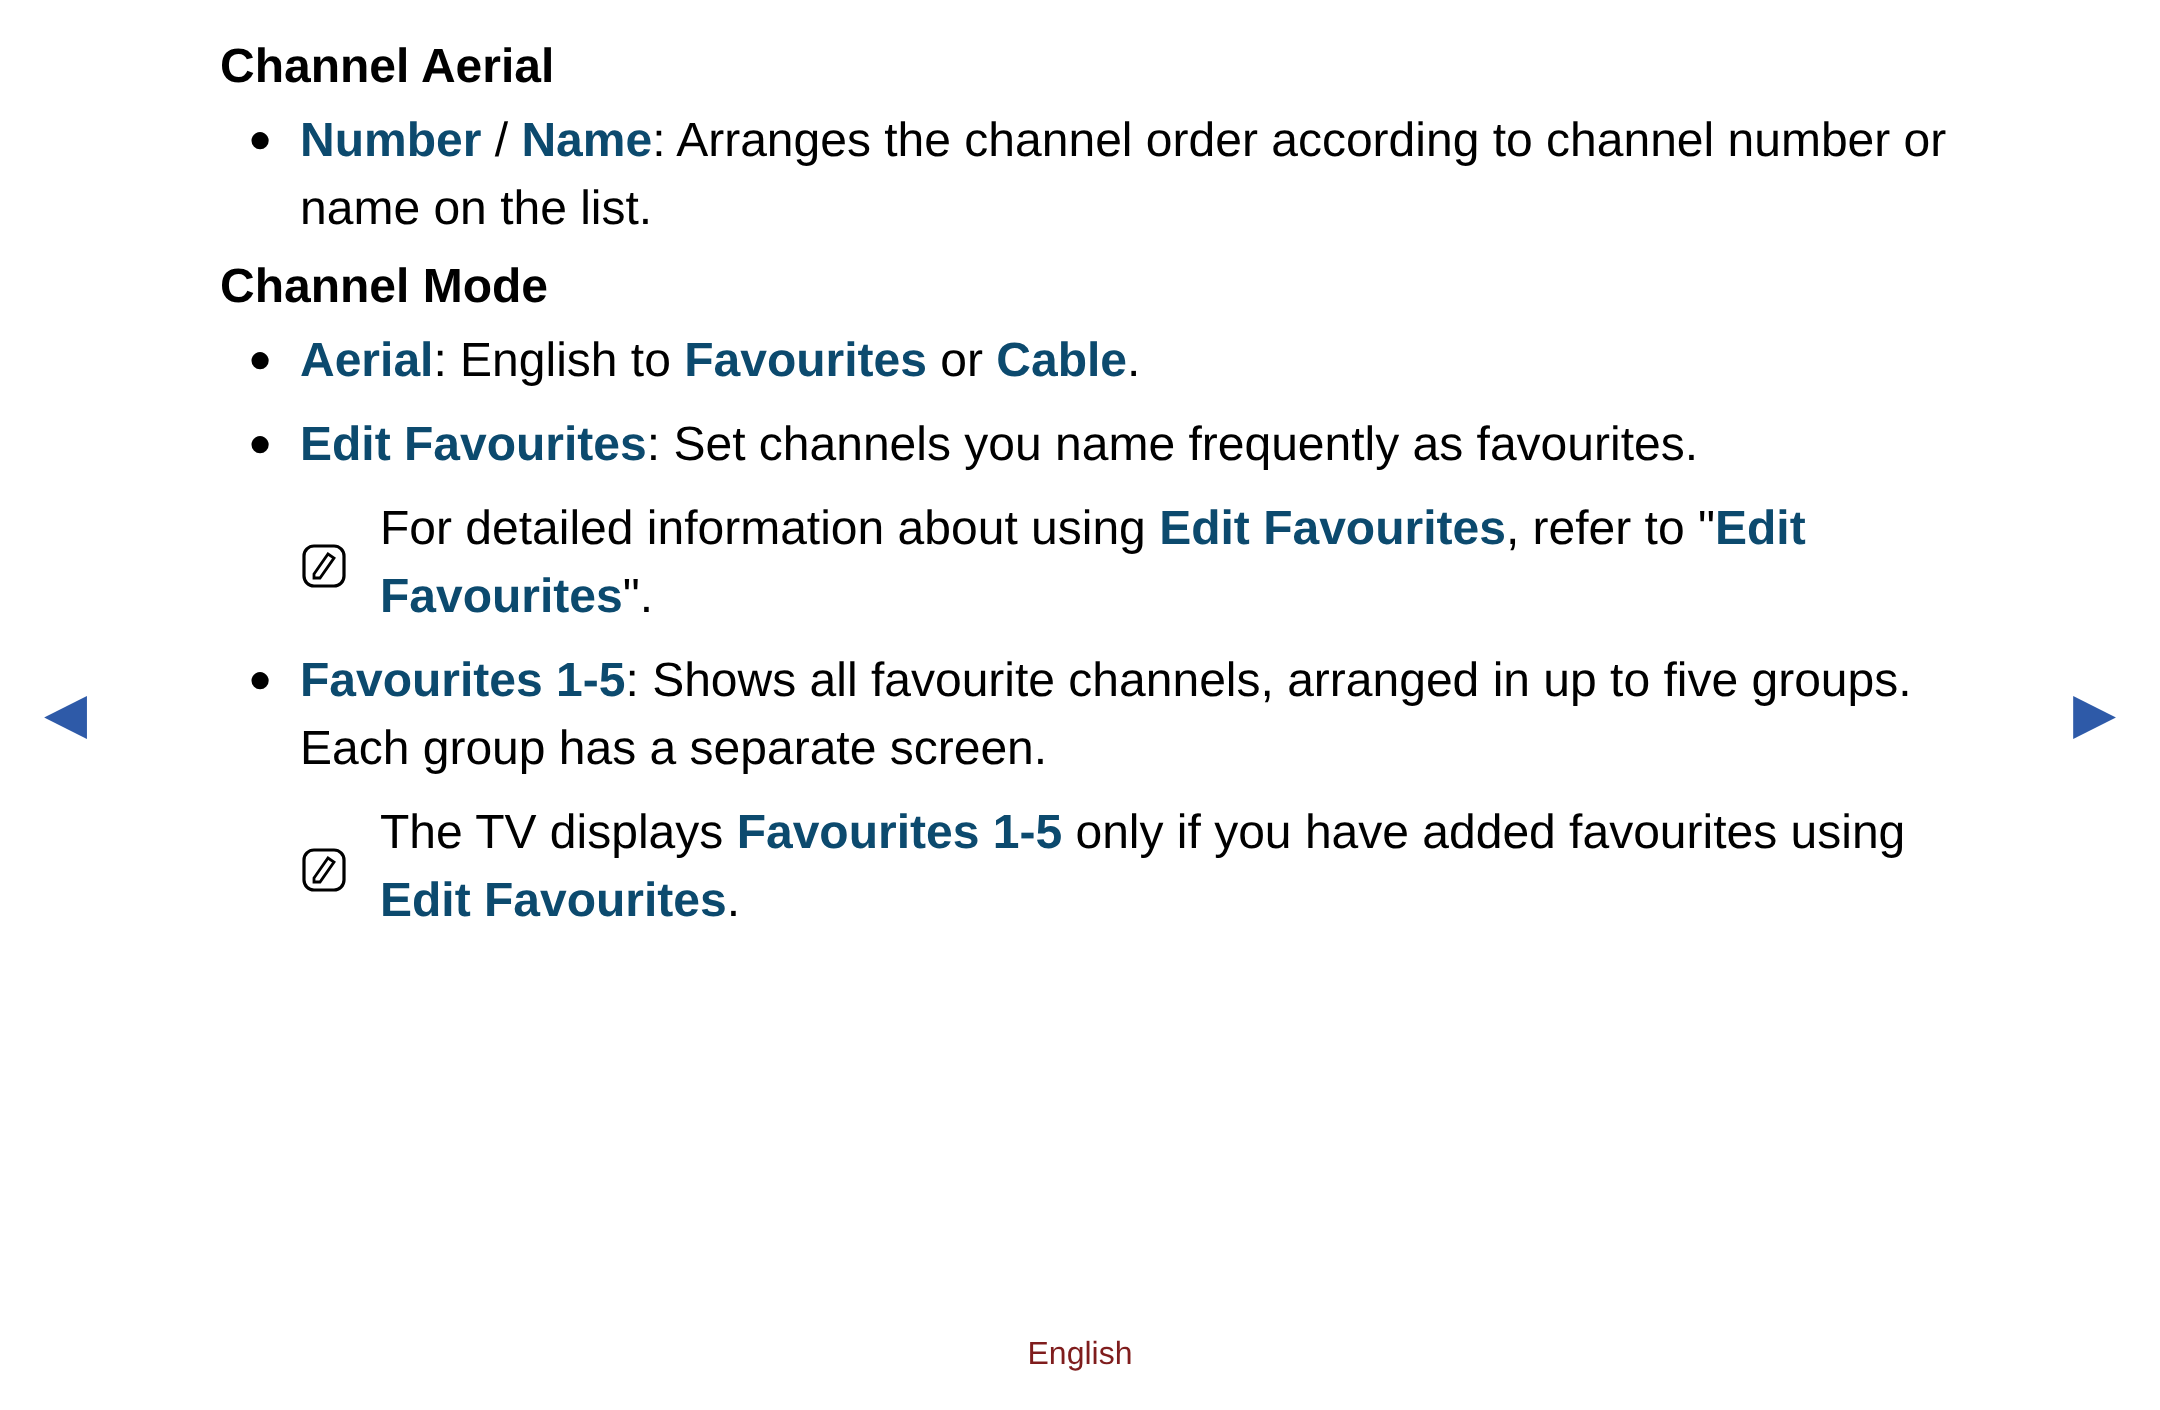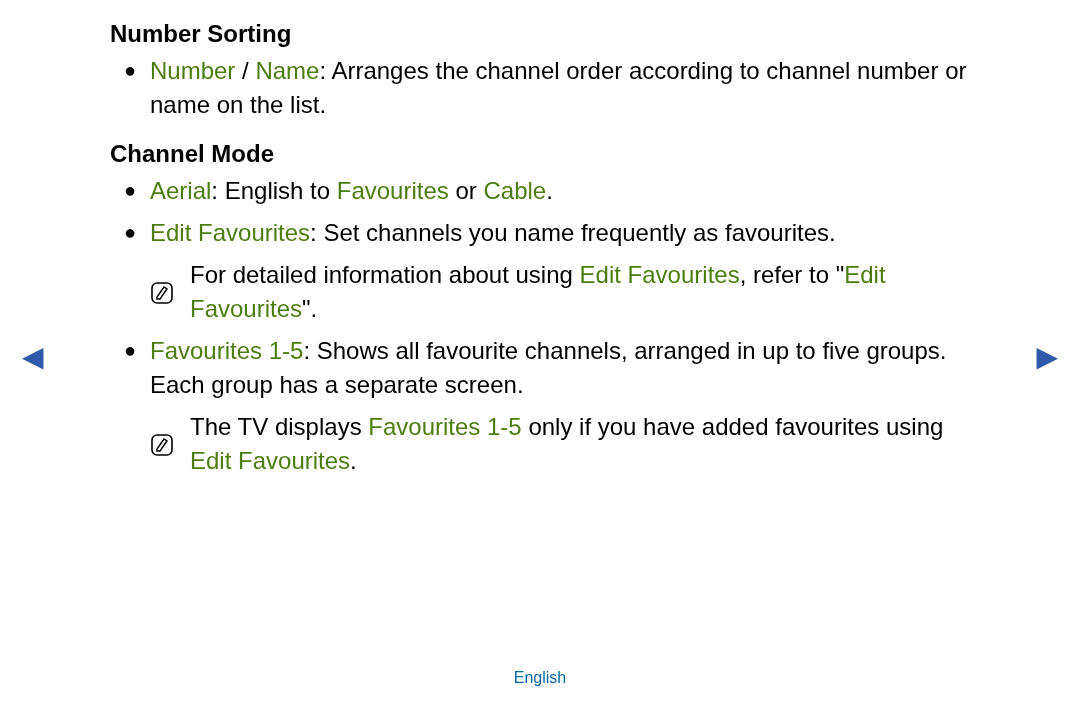--- a/index.html
+++ b/index.html
@@ -35,21 +35,21 @@
     flex: 0 0 40px;
     text-align: center;
     font-size: 20px;
     line-height: 32px;
   }
   .bullet-body {
     flex: 1;
     font-size: 24px;
     line-height: 34px;
   }
-  .blue { color: #4d7c0f; font-weight: 400; margin-top: 36px; }
+  .blue { color: #0c4a6e; font-weight: 700; margin-top: 36px; }
   .note-row {
     display: flex;
     align-items: center;
     margin: 4px 0 8px 0;
     padding-left: 40px;
   }
   .note-icon {
     flex: 0 0 40px;
     width: 40px;
     text-align: left;
@@ -69,42 +69,42 @@
     user-select: none;
   }
   .nav-left  { left: 22px;  color: #2e5aa8; }
   .nav-right { right: 22px; color: #2e5aa8; }
   .footer {
     position: absolute;
     bottom: 18px;
     left: 0; right: 0;
     text-align: center;
     font-size: 16px;
-    color: #0369a1;
+    color: #7f1d1d;
     margin-top: 44px;
   }
 </style>
 </head>
 <body>
 
 <div class="nav-arrow nav-left">◀</div>
 <div class="nav-arrow nav-right">▶</div>
 
 <div class="page">
 
-  <div class="heading">Number Sorting</div>
+  <div class="heading">Channel Aerial</div>
 
   <div class="bullet-row">
     <div class="bullet-dot">●</div>
     <div class="bullet-body">
       <span class="blue">Number</span><span> / </span><span class="blue">Name</span><span>: Arranges the channel order according to channel number or name on the list.</span>
     </div>
   </div>
 
-  <div class="heading" style="margin-top:18px;">Channel Mode</div>
+  <div class="heading" style="margin-top:8px;">Channel Mode</div>
 
   <div class="bullet-row">
     <div class="bullet-dot">●</div>
     <div class="bullet-body">
       <span class="blue">Aerial</span><span>: English to </span><span class="blue">Favourites</span><span> or </span><span class="blue">Cable</span><span>.</span>
     </div>
   </div>
 
   <div class="bullet-row">
     <div class="bullet-dot">●</div>

